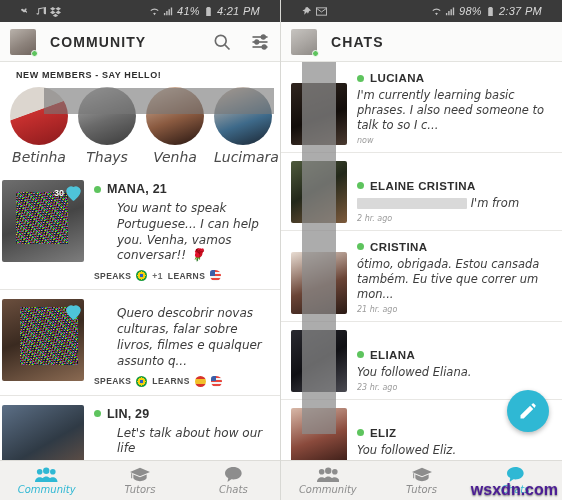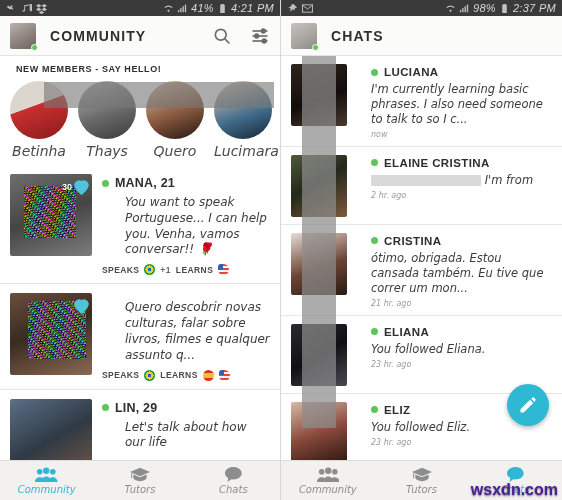--- a/index.html
+++ b/index.html
@@ -7,23 +7,23 @@
     width:562px; height:500px; overflow:hidden;
     font-family:"Liberation Sans", sans-serif;
     background:#ffffff;
   }
   .screen { position:relative; width:562px; height:500px; display:flex; }
   .panel { position:relative; width:281px; height:500px; overflow:hidden; background:#f7f7f5; }
   .panel.left { border-right:1px solid #d8d8d4; }
 
   
   .statusbar {
-    height:16px; background:#3a3a3a; color:#d8d8d8;
+    height:22px; background:#3a3a3a; color:#d8d8d8;
     display:flex; align-items:center; justify-content:space-between;
-    padding:0 6px; font-size:10px; letter-spacing:.3px;
+    padding:0 20px; font-size:10px; letter-spacing:.3px;
   }
   .sb-left { display:flex; align-items:center; gap:4px; }
   .sb-right { display:flex; align-items:center; gap:3px; font-size:11px; font-style:italic; }
   .sb-ico { display:inline-block; width:11px; height:11px; opacity:.85; }
   .sb-ico svg { display:block; width:100%; height:100%; }
   .sb-pct { font-size:11px; font-style:italic; }
   .sb-time { font-size:11px; font-style:italic; }
 
   
   .appbar {
@@ -68,21 +68,21 @@
     margin-top:4px; font-size:14px; color:#4a4a4a;
     font-family:"DejaVu Sans", sans-serif; font-style:italic;
   }
   .nm-censor {
     position:absolute; left:44px; top:26px; width:230px; height:26px;
     background:rgba(120,120,120,.62);
   }
 
   
   .card {
-    background:#ffffff; display:flex; padding:9px 10px 8px 10px;
+    background:#ffffff; display:flex; padding:9px 10px 8px 2px;
     border-bottom:1px solid #e6e5e2; gap:10px;
   }
   .card-photo { position:relative; width:82px; height:82px; flex:0 0 auto; border-radius:2px; overflow:hidden; }
   .ph-a { background:linear-gradient(160deg,#6e6e6e,#454545 50%,#7d7d7d); }
   .ph-b { background:linear-gradient(160deg,#6b4f3e,#3a2a20 45%,#8a6a52); }
   .ph-c { background:linear-gradient(150deg,#5c6f86,#2f3a45 50%,#7a5a46); }
   .noise {
     position:absolute; left:14px; top:12px; width:52px; height:52px;
     background:
       repeating-linear-gradient(45deg,#f0a,#0fa 2px,#ff0 3px,#07f 5px,#f50 7px),
@@ -111,22 +111,22 @@
   .ci-langs { margin-top:6px; display:flex; align-items:center; gap:5px; font-size:8.5px; font-weight:bold; color:#4a4a4a; letter-spacing:.4px; }
   .flag { width:11px; height:11px; border-radius:50%; display:inline-block; }
   .flag-br { background:radial-gradient(circle at 50% 50%, #2b61c4 0 22%, #f5d10d 23% 52%, #1a9b3e 53% 100%); }
   .flag-us { background:repeating-linear-gradient(180deg,#e8453c 0 2px,#f3f3f3 2px 4px); position:relative; }
   .flag-us::before { content:""; position:absolute; left:0; top:0; width:48%; height:48%; background:#3b5ea8; border-radius:50% 0 0 0; }
   .flag-es { background:linear-gradient(180deg,#d8342a 0 28%,#f2c02a 28% 72%,#d8342a 72% 100%); }
   .plus1 { font-size:8.5px; color:#6a6a6a; font-weight:bold; }
 
   
   .chatrow {
-    background:#ffffff; display:flex; gap:24px;
-    padding:8px 10px 7px 10px; border-bottom:1px solid #e8e7e4;
+    background:#ffffff; display:flex; gap:10px;
+    padding:8px 10px 7px 10px; border-bottom:1px solid #e8e7e4;align-items:flex-end;
   }
   .chat-photo { width:56px; height:62px; flex:0 0 auto; border-radius:2px; overflow:hidden; position:relative; }
   .cp1 { background:linear-gradient(160deg,#30251f,#120d0a 55%,#4a3a30); }
   .cp2 { background:linear-gradient(150deg,#4e5a3c,#23281a 45%,#7d5a3c); }
   .cp3 { background:linear-gradient(160deg,#e8dcd2,#6a4436 55%,#2a1a14); }
   .cp4 { background:linear-gradient(150deg,#2a2a30,#101014 50%,#4a4a52); }
   .cp5 { background:linear-gradient(160deg,#d8b8a8,#8a4a3c 50%,#2a1410); }
   .cp6 { background:linear-gradient(150deg,#7ba6c9,#d8b25a 45%,#b5663c); }
   .chat-info { flex:1 1 auto; min-width:0; padding-top:2px; }
   .cr-head { display:flex; align-items:center; gap:6px; }
@@ -259,21 +259,21 @@
           <div class="nm-item">
             <div class="nm-av" style="background:linear-gradient(160deg,#dcd6cf 0 42%,#c8302f 43%,#8a1a1c)"></div>
             <div class="nm-name">Betinha</div>
           </div>
           <div class="nm-item">
             <div class="nm-av" style="background:linear-gradient(160deg,#b9b9b9,#6a6a6a 55%,#3a3a3a)"></div>
             <div class="nm-name">Thays</div>
           </div>
           <div class="nm-item">
             <div class="nm-av" style="background:linear-gradient(160deg,#e0c4ae,#8a5a40 55%,#241410)"></div>
-            <div class="nm-name">Quero</div>
+            <div class="nm-name">Venha</div>
           </div>
           <div class="nm-item">
             <div class="nm-av" style="background:linear-gradient(160deg,#e8cdb8,#3e6a8a 60%,#1a2430)"></div>
             <div class="nm-name">Lucimara</div>
           </div>
 
         </div>
         <div class="nm-censor"></div>
       </div>
 

